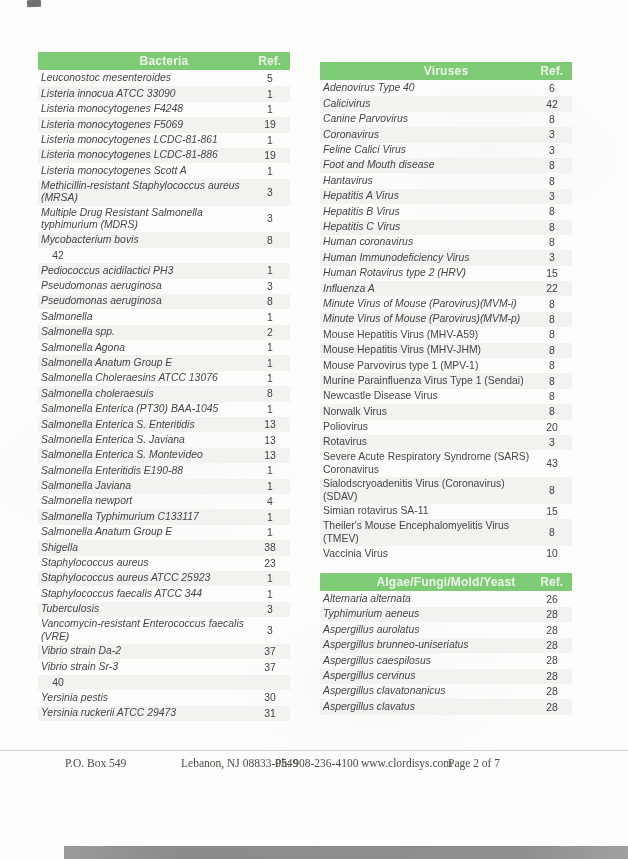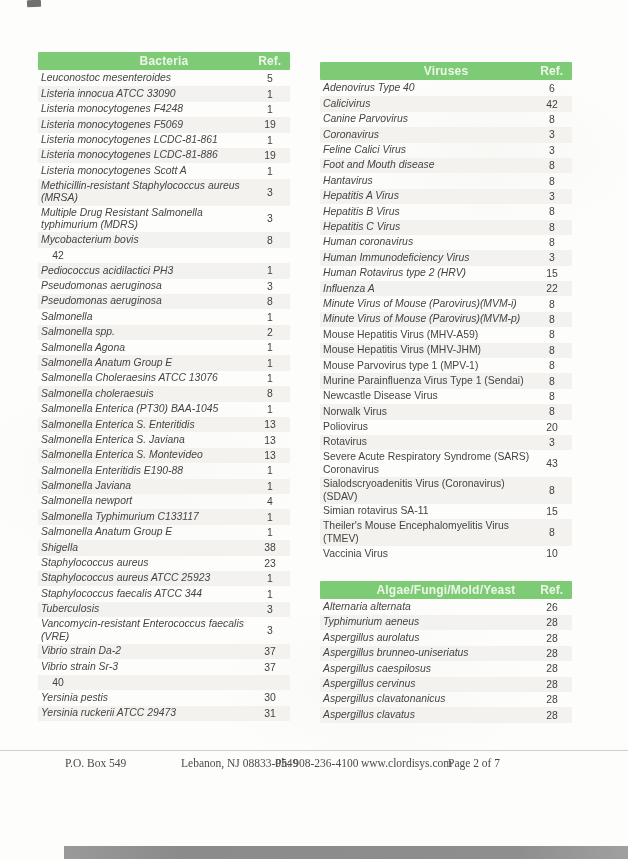--- a/index.html
+++ b/index.html
@@ -14,21 +14,21 @@
     background:
       radial-gradient(220px 120px at 78% 18%, rgba(180,180,170,.07), transparent 70%),
       radial-gradient(260px 140px at 22% 55%, rgba(180,180,170,.06), transparent 70%),
       radial-gradient(240px 130px at 60% 80%, rgba(180,180,170,.06), transparent 70%);
   }
   .col{position:absolute;width:252px;}
   .col-left{left:38px;top:52px;}
   .col-right{left:320px;top:62px;}
 
   .tbl{width:100%;}
-  .tbl + .tbl{margin-top:19px;}
+  .tbl + .tbl{margin-top:11px;}
   .tbl-header{position:relative;height:18px;background:#7dcb74;border-radius:1px;margin-bottom:1px;}
   .tbl-title{
     position:absolute;left:0;right:0;top:2px;text-align:center;
     color:#edf6e9;font-weight:bold;font-size:12px;letter-spacing:.2px;
   }
   .tbl-ref{position:absolute;right:9px;top:2px;color:#edf6e9;font-weight:bold;font-size:12px;}
 
   .rows{width:100%;}
   .row{display:flex;align-items:center;min-height:15.4px;}
   .rows .row:nth-child(even){background:#f3f2ee;}

